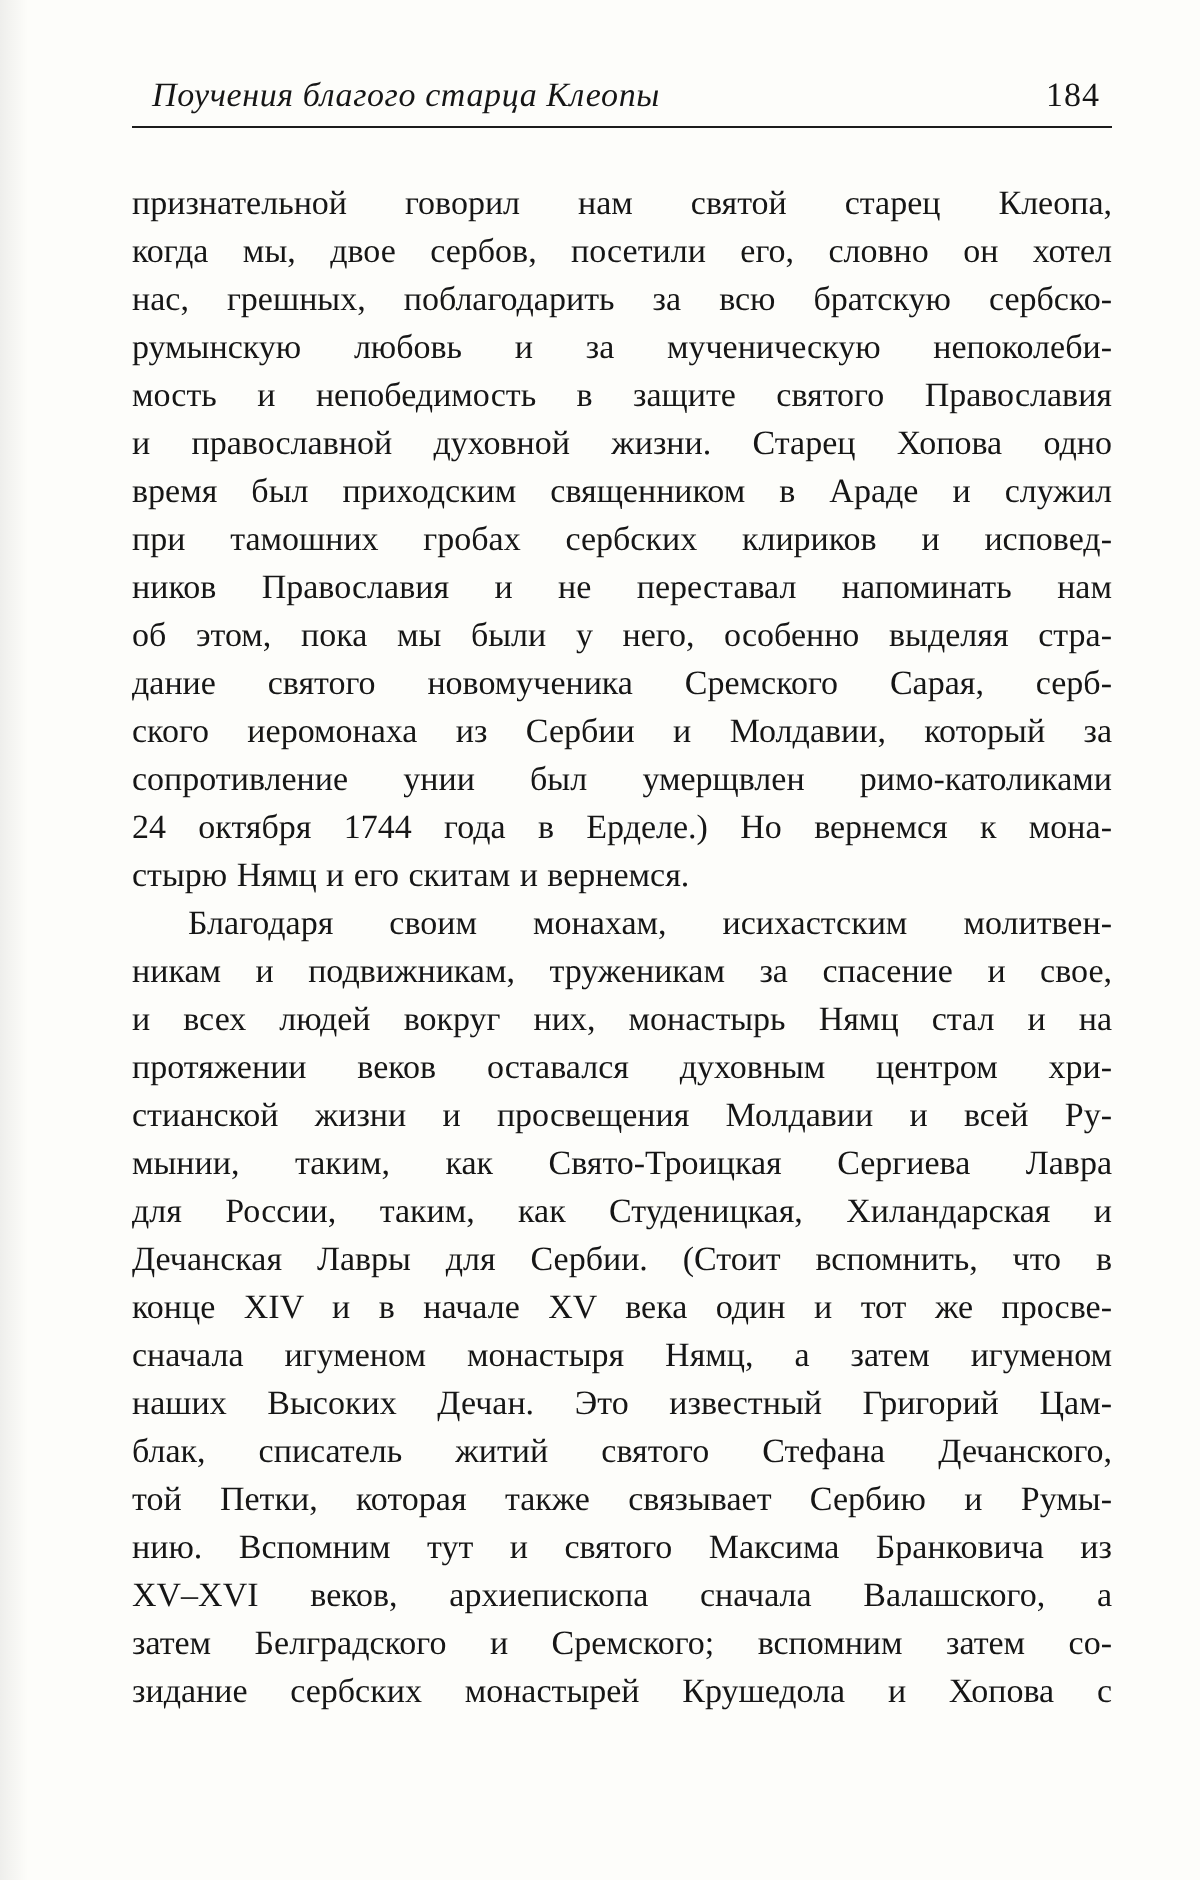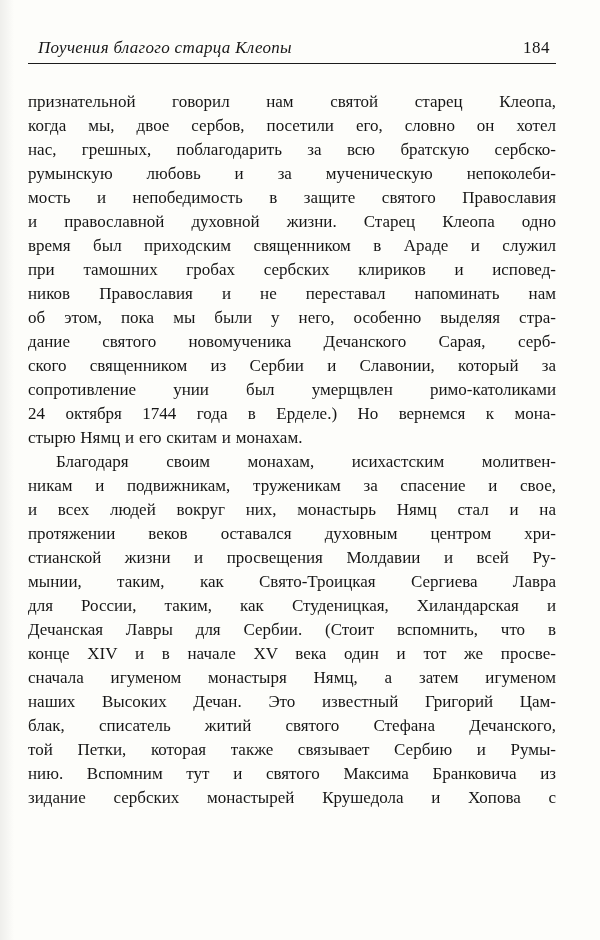--- a/index.html
+++ b/index.html
@@ -7,21 +7,21 @@
     padding: 0;
     background: #e8e8e6;
   }
   .page {
     position: relative;
     width: 600px;
     height: 940px;
     margin: 0 auto;
     background: #fdfdfa;
     box-sizing: border-box;
-    padding: 38px 44px 0 28px;
+    padding: 38px 44px 0 66px;
     font-family: "Liberation Serif", "DejaVu Serif", serif;
     color: #161616;
     overflow: hidden;
   }
   
   .page::before {
     content: "";
     position: absolute;
     left: 0; top: 0; bottom: 0;
     width: 14px;
@@ -76,39 +76,41 @@
     <span class="title">Поучения благого старца Клеопы</span>
     <span class="pagenum">184</span>
   </div>
   <hr class="rule">
   <div class="body-text" id="body-text">
       <div class="line">признательной говорил нам святой старец Клеопа,</div>
       <div class="line">когда мы, двое сербов, посетили его, словно он хотел</div>
       <div class="line">нас, грешных, поблагодарить за всю братскую сербско-</div>
       <div class="line">румынскую любовь и за мученическую непоколеби-</div>
       <div class="line">мость и непобедимость в защите святого Православия</div>
-      <div class="line">и православной духовной жизни. Старец Клеопа одно</div>
+      <div class="line">и православной духовной жизни. Старец Хопова одно</div>
       <div class="line">время был приходским священником в Араде и служил</div>
       <div class="line">при тамошних гробах сербских клириков и исповед-</div>
       <div class="line">ников Православия и не переставал напоминать нам</div>
       <div class="line">об этом, пока мы были у него, особенно выделяя стра-</div>
-      <div class="line">дание святого новомученика Дечанского Сарая, серб-</div>
-      <div class="line">ского священником из Сербии и Славонии, который за</div>
+      <div class="line">дание святого новомученика Сремского Сарая, серб-</div>
+      <div class="line">ского иеромонаха из Сербии и Молдавии, который за</div>
       <div class="line">сопротивление унии был умерщвлен римо-католиками</div>
       <div class="line">24 октября 1744 года в Ерделе.) Но вернемся к мона-</div>
-      <div class="line no-justify">стырю Нямц и его скитам и монахам.</div>
+      <div class="line no-justify">стырю Нямц и его скитам и вернемся.</div>
       <div class="line indent">Благодаря своим монахам, исихастским молитвен-</div>
       <div class="line">никам и подвижникам, труженикам за спасение и свое,</div>
       <div class="line">и всех людей вокруг них, монастырь Нямц стал и на</div>
       <div class="line">протяжении веков оставался духовным центром хри-</div>
       <div class="line">стианской жизни и просвещения Молдавии и всей Ру-</div>
       <div class="line">мынии, таким, как Свято-Троицкая Сергиева Лавра</div>
       <div class="line">для России, таким, как Студеницкая, Хиландарская и</div>
       <div class="line">Дечанская Лавры для Сербии. (Стоит вспомнить, что в</div>
       <div class="line">конце XIV и в начале XV века один и тот же просве-</div>
       <div class="line">сначала игуменом монастыря Нямц, а затем игуменом</div>
       <div class="line">наших Высоких Дечан. Это известный Григорий Цам-</div>
       <div class="line">блак, списатель житий святого Стефана Дечанского,</div>
       <div class="line">той Петки, которая также связывает Сербию и Румы-</div>
       <div class="line">нию. Вспомним тут и святого Максима Бранковича из</div>
+      <div class="line">XV–XVI веков, архиепископа сначала Валашского, а</div>
+      <div class="line">затем Белградского и Сремского; вспомним затем со-</div>
       <div class="line">зидание сербских монастырей Крушедола и Хопова с</div>
     </div>
 </div>
 
 </body></html>

